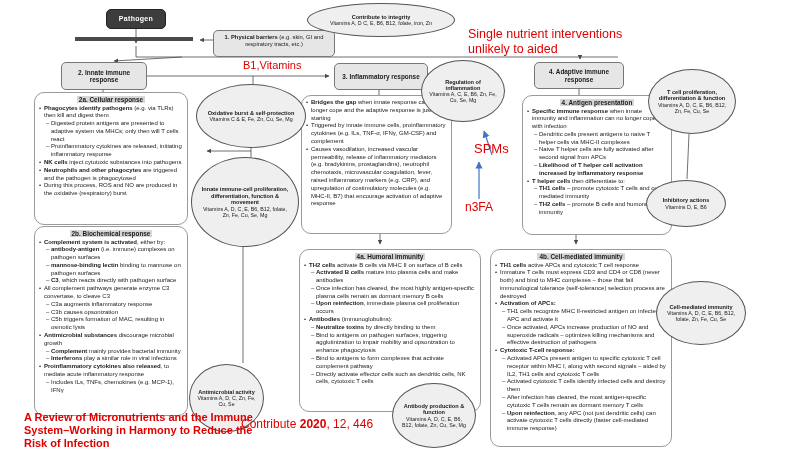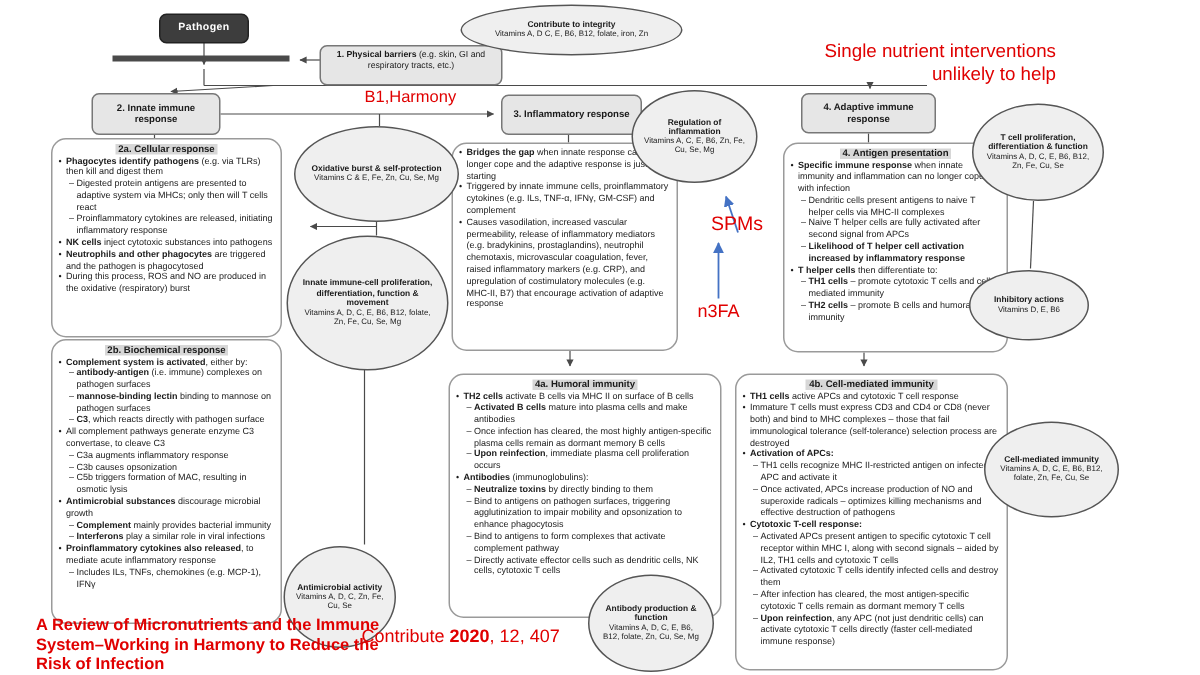--- a/index.html
+++ b/index.html
@@ -31,21 +31,21 @@
          padding:3px 4px;box-sizing:border-box;overflow:hidden;}
   .panel .ptitle{text-align:center;font-weight:bold;font-size:6.4px;margin-bottom:1.5px;}
   .panel .ptitle span{background:#d7d7d7;padding:0 2px;}
   .bl{display:flex;font-size:6px;line-height:1.3;}
   .bl .mk{flex:none;width:5px;text-align:left;}
   .bl.l1{padding-left:7px;}
   .bl .tx b{font-weight:bold;}
 
   .red{position:absolute;z-index:6;color:var(--annotation-red);}
   .red.b1{left:243px;top:59px;font-size:11px;}
-  .red.single{left:468px;top:27px;width:236px;text-align:right;font-size:12.5px;line-height:1.18;}
+  .red.single{left:468px;top:27px;width:236px;text-align:left;font-size:12.5px;line-height:1.18;}
   .red.spms{left:474px;top:141px;font-size:13px;}
   .red.n3fa{left:465px;top:200px;font-size:12px;}
   .red.review{left:24px;top:411px;width:240px;font-size:11px;font-weight:bold;line-height:1.18;}
   .red.cite{left:241px;top:417px;font-size:12px;}
   .red.cite .yr{font-weight:bold;text-align:center;}
 </style>
 </head>
 <body>
 
 <div id="stage">
@@ -356,27 +356,27 @@
           <span class="mk">–</span>
           <span class="tx">After infection has cleared, the most antigen-specific cytotoxic T cells remain as dormant memory T cells</span>
         </div>
         <div class="bl l1">
           <span class="mk">–</span>
           <span class="tx"><b>Upon reinfection</b>, any APC (not just dendritic cells) can activate cytotoxic T cells directly (faster cell-mediated immune response)</span>
         </div>
       </div>
   </div>
 
-  <div class="red b1">B1,Harmony</div>
+  <div class="red b1">B1,Vitamins</div>
 
   <div class="red single">
     <div>Single nutrient interventions</div>
-    <div>unlikely to help</div>
+    <div>unlikely to aided</div>
   </div>
 
   <div class="red spms">SPMs</div>
   <div class="red n3fa">n3FA</div>
 
   <div class="red review">A Review of Micronutrients and the Immune System–Working in Harmony to Reduce the Risk of Infection</div>
 
-  <div class="red cite"><span>Contribute </span><span class="yr">2020</span><span>, 12, 407</span></div>
+  <div class="red cite"><span>Contribute </span><span class="yr">2020</span><span>, 12, 446</span></div>
 
 </div>
 
 </body></html>

